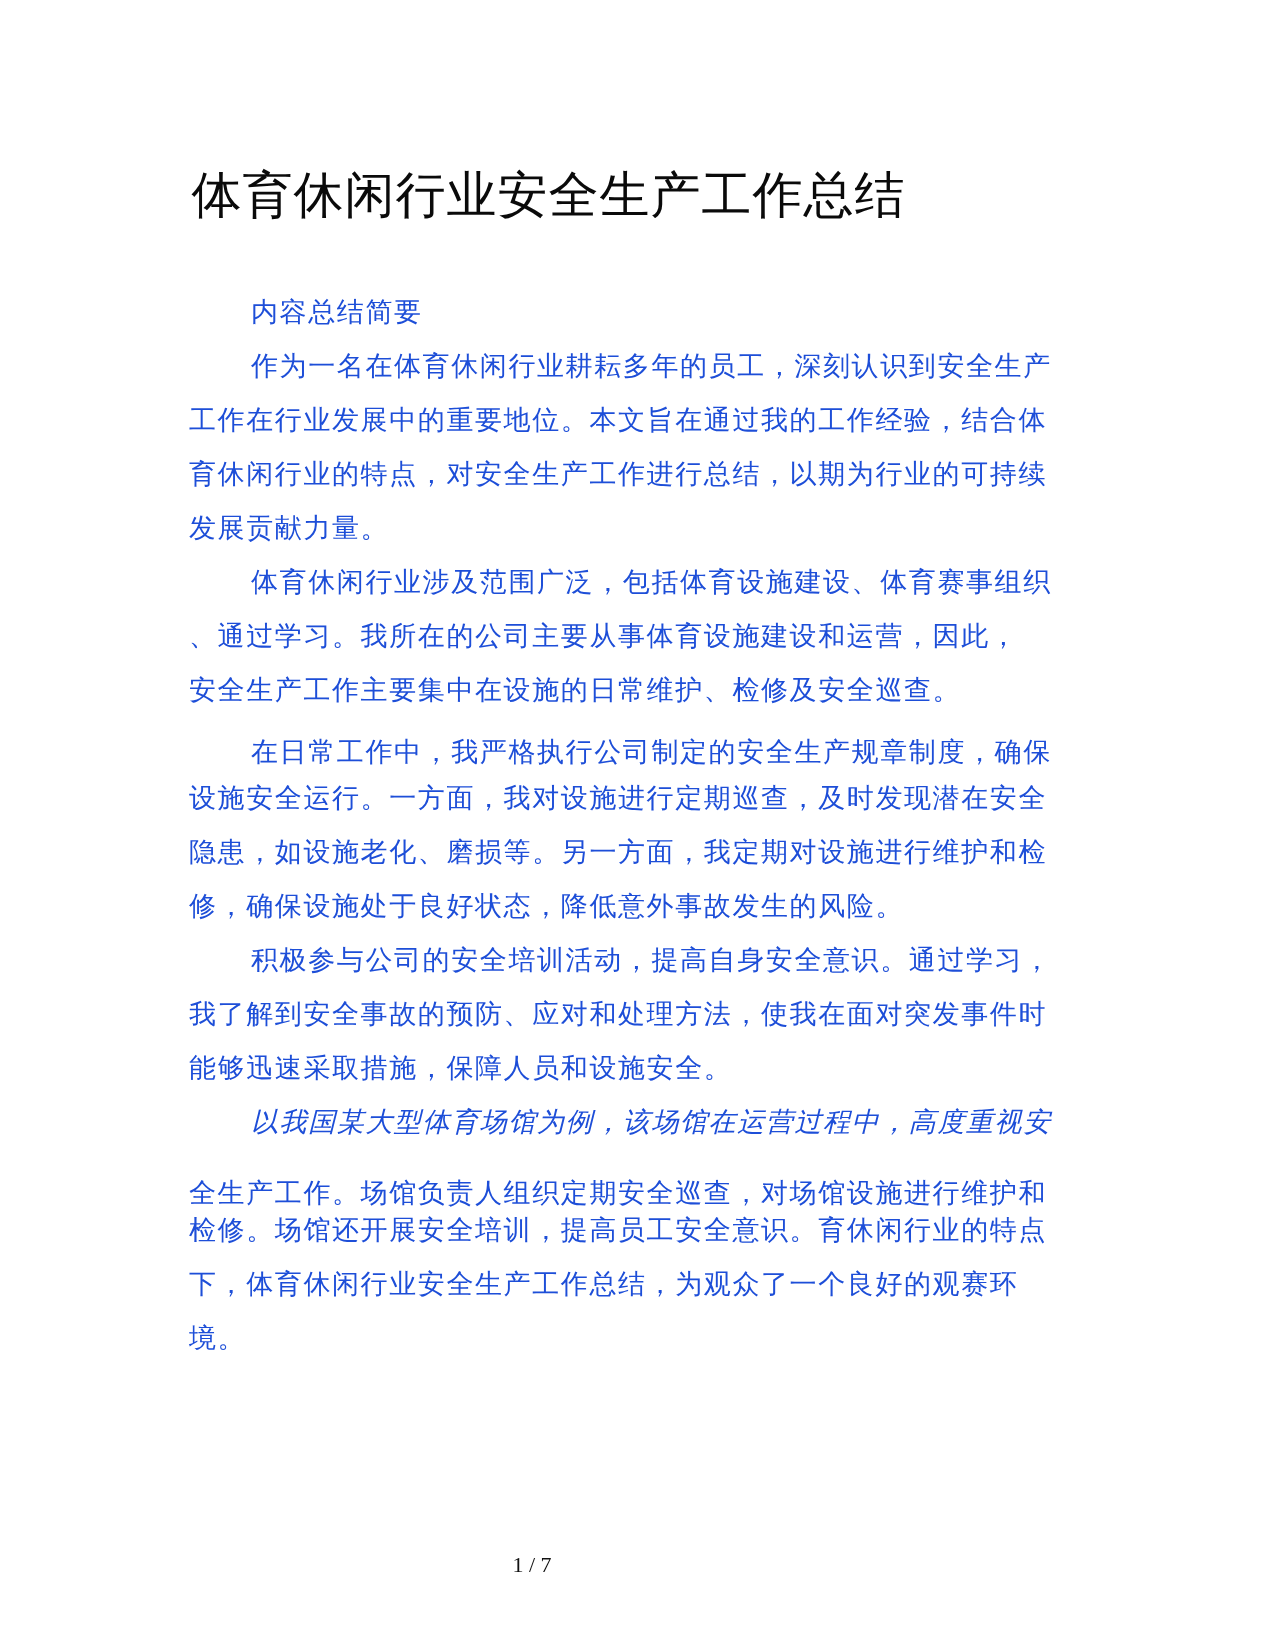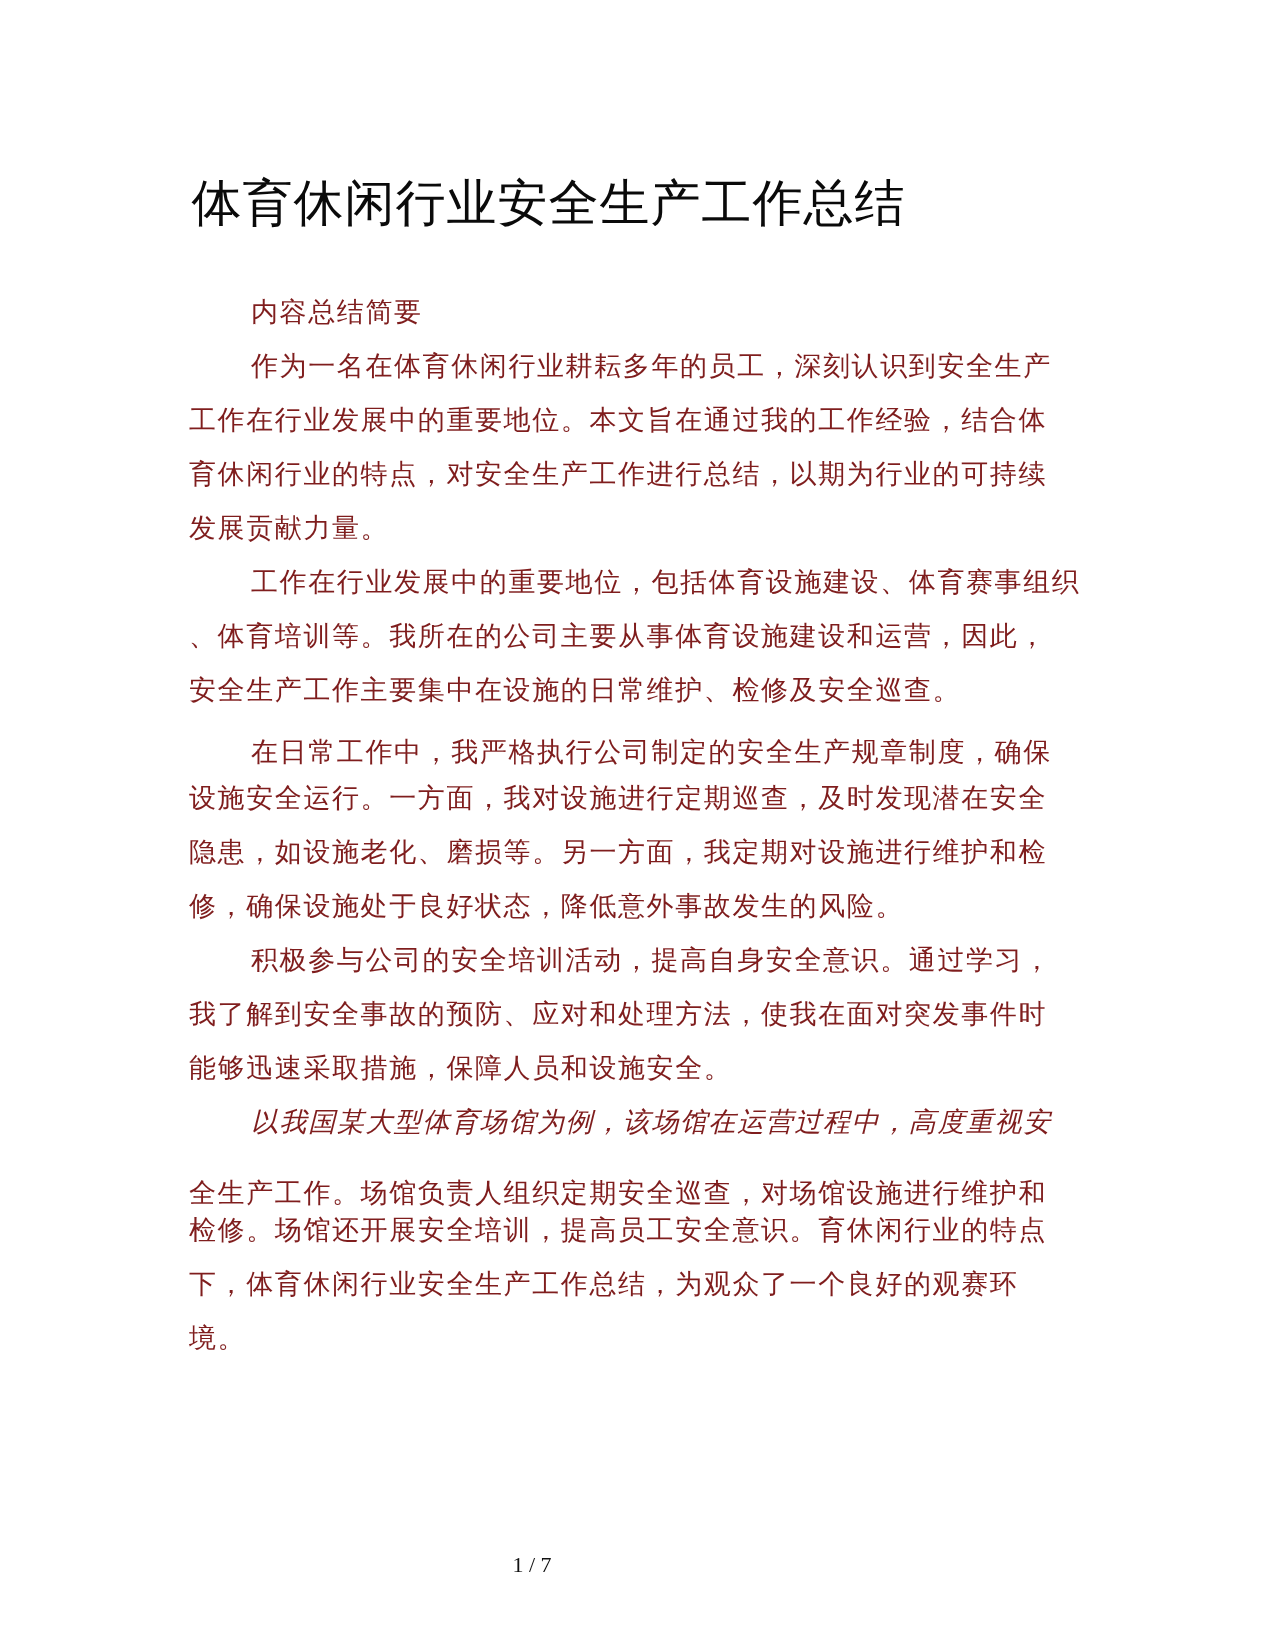--- a/index.html
+++ b/index.html
@@ -18,21 +18,21 @@
   .page {
     position: absolute;
     left: 0; top: 0;
     width: 1275px;
     height: 1650px;
     background: #ffffff;
   }
   .title {
     position: absolute;
     left: 0;
-    top: 168px;
+    top: 160px;
     width: 1097px;
     text-align: center;
     font-size: 50px;
     line-height: 70px;
     letter-spacing: 1px;
     color: #0a0a0a;
     white-space: nowrap;
   }
   .body-text {
     position: absolute;
@@ -41,21 +41,21 @@
     width: 880px;
   }
   .line {
     position: absolute;
     left: 0;
     font-size: 27px;
     line-height: 40px;
     height: 40px;
     white-space: nowrap;
     letter-spacing: 1.6px;
-    color: #7f1d1d;
+    color: #1d4ed8;
   }
   .line.indent {
     left: 62px;
   }
   .page-number {
     position: absolute;
     left: 0;
     width: 1064px;
     top: 1550px;
     text-align: center;
@@ -74,22 +74,22 @@
 
   <div class="body-text">
 
     <div class="line indent" style="top:292px;">内容总结简要</div>
 
     <div class="line indent" style="top:346px;">作为一名在体育休闲行业耕耘多年的员工，深刻认识到安全生产</div>
     <div class="line" style="top:400px;">工作在行业发展中的重要地位。本文旨在通过我的工作经验，结合体</div>
     <div class="line" style="top:454px;">育休闲行业的特点，对安全生产工作进行总结，以期为行业的可持续</div>
     <div class="line" style="top:508px;">发展贡献力量。</div>
 
-    <div class="line indent" style="top:562px;">工作在行业发展中的重要地位，包括体育设施建设、体育赛事组织</div>
-    <div class="line" style="top:616px;">、体育培训等。我所在的公司主要从事体育设施建设和运营，因此，</div>
+    <div class="line indent" style="top:562px;">体育休闲行业涉及范围广泛，包括体育设施建设、体育赛事组织</div>
+    <div class="line" style="top:616px;">、通过学习。我所在的公司主要从事体育设施建设和运营，因此，</div>
     <div class="line" style="top:670px;">安全生产工作主要集中在设施的日常维护、检修及安全巡查。</div>
 
     <div class="line indent" style="top:732px;">在日常工作中，我严格执行公司制定的安全生产规章制度，确保</div>
     <div class="line" style="top:778px;">设施安全运行。一方面，我对设施进行定期巡查，及时发现潜在安全</div>
     <div class="line" style="top:832px;">隐患，如设施老化、磨损等。另一方面，我定期对设施进行维护和检</div>
     <div class="line" style="top:886px;">修，确保设施处于良好状态，降低意外事故发生的风险。</div>
 
     <div class="line indent" style="top:940px;">积极参与公司的安全培训活动，提高自身安全意识。通过学习，</div>
     <div class="line" style="top:994px;">我了解到安全事故的预防、应对和处理方法，使我在面对突发事件时</div>
     <div class="line" style="top:1048px;">能够迅速采取措施，保障人员和设施安全。</div>

